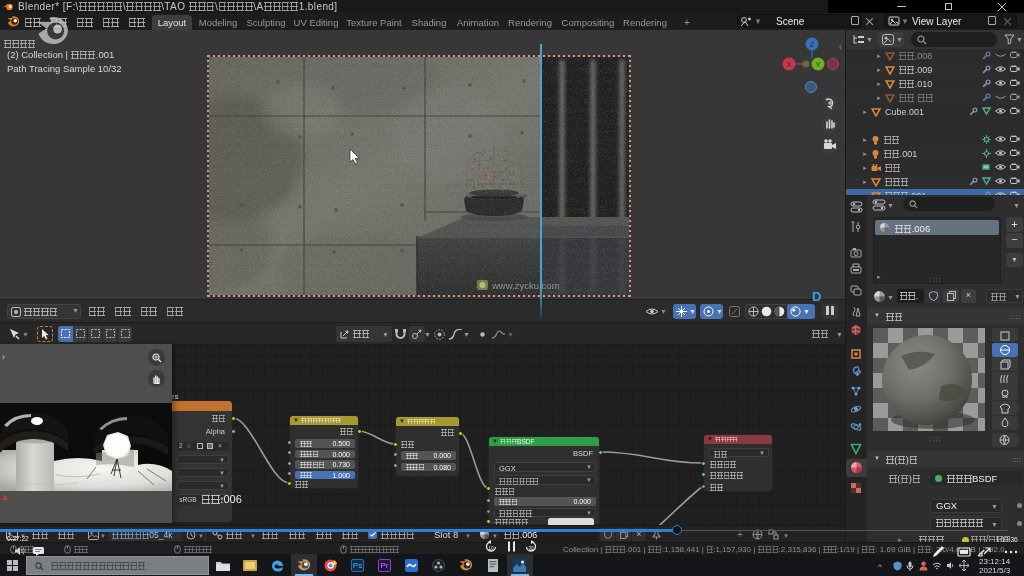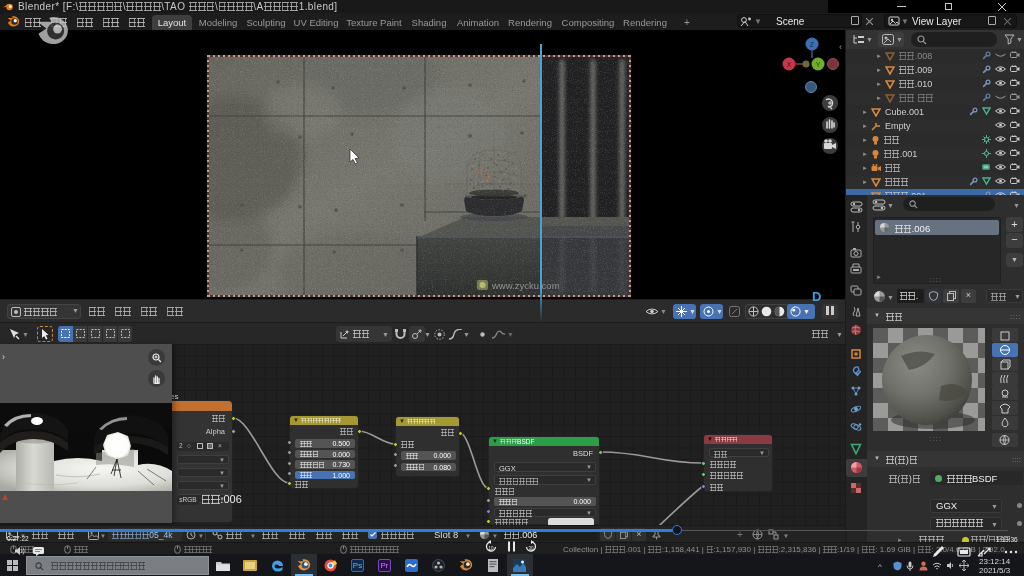--- a/index.html
+++ b/index.html
@@ -73,20 +73,25 @@
         <rect x="1" y="1" width="10" height="8" rx="1" fill="none" stroke="#ccc"></rect>
         <circle cx="4" cy="4" r="1.2" fill="#ccc"></circle>
         <path d="M2 8 L5 5 L7.5 7.5 L9 6 L10.5 8" stroke="#ccc" fill="none"></path>
       </svg>
       <span class="a" style="left:901px;top:4px;color:#777;font-size:8px">▼</span>
       <span class="a" style="left:912px;top:3px;font-size:10px;color:#e8e8e8">View Layer</span>
       <span class="a" style="left:988px;top:3px;width:8px;height:9px;border:1px solid #aaa;border-radius:1px"></span>
       <svg class="a" style="left:1004px;top:5px" width="7" height="7" viewBox="0 0 8 8">
         <path d="M0 0 L8 8 M8 0 L0 8" stroke="#666" stroke-width="1.2"></path>
       </svg>
+    </div>
+    <div class="a" style="left:0;top:30px;width:845px;height:269px;background:#373737;overflow:hidden">
+      <div class="a" style="left:4px;top:9px;font-size:9px;color:#d8d8d8"><i class="z"></i><i class="z"></i><i class="z"></i><i class="z"></i></div>
+      <div class="a" style="left:7px;top:19px;font-size:9.5px;color:#d8d8d8">(2) Collection | <i class="z"></i><i class="z"></i><i class="z"></i>.001</div>
+      <div class="a" style="left:7px;top:33px;font-size:9.5px;color:#d8d8d8">Path Tracing Sample 10/32</div>
     </div>
     <svg class="a" style="left:208px;top:56px" width="422" height="240" viewBox="0 0 422 240">
 <defs>
 <filter id="n1" color-interpolation-filters="sRGB" x="0" y="0" width="100%" height="100%">
           <feTurbulence type="fractalNoise" baseFrequency="0.8" numOctaves="2" seed="7" stitchTiles="stitch"></feTurbulence>
           <feColorMatrix type="matrix" values="0 0 0 0 0.45, 0 0 0 0 0.45, 0 0 0 0 0.44, 1.1 0 0 0 -0.1"></feColorMatrix>
         </filter>
 <filter id="nW" color-interpolation-filters="sRGB" x="0" y="0" width="100%" height="100%">
           <feTurbulence type="fractalNoise" baseFrequency="0.9" numOctaves="2" seed="11" stitchTiles="stitch"></feTurbulence>
           <feColorMatrix type="matrix" values="0 0 0 0 0.82, 0 0 0 0 0.82, 0 0 0 0 0.78, 1.6 0 0 0 -0.85"></feColorMatrix>
@@ -740,39 +745,20 @@
             <circle cx="5.5" cy="4" r="1.5" fill="#c8c8c8"></circle>
           </svg></span>
         <span style="margin-left:4px"><svg width="10" height="8" viewBox="0 0 10 8">
             <rect x="0.5" y="1.5" width="6.5" height="5" rx="1" fill="none" stroke="#c8c8c8"></rect>
             <path d="M7 3.5 L9.5 2 L9.5 6 L7 4.5" fill="#c8c8c8"></path>
             <circle cx="2.5" cy="1" r="0.8" fill="#c8c8c8"></circle>
             <circle cx="5" cy="1" r="0.8" fill="#c8c8c8"></circle>
           </svg></span>
         <span style="width:5px"></span>
       </div>
-      <div class="row a" style="left:0;top:89px;width:179px;height:14px;background:#2d2d2d;padding-left:16px;font-size:9px;color:#cfcfcf">
-        <span style="color:#909090;font-size:6px;margin-right:3px">►</span>
-        <svg width="10" height="9" viewBox="0 0 10 9" style="margin-right:4px">
-          <path d="M1 8 L5 4 M5 4 L5 1 M5 4 L9 4" stroke="#d7873c" stroke-width="1.6"></path>
-        </svg>
-        <span>Empty</span>
-        <span style="flex:1"></span>
-        <span style="margin-left:4px"><svg width="11" height="8" viewBox="0 0 11 8">
-            <path d="M0.5 4 Q5.5 -0.5 10.5 4 Q5.5 8.5 0.5 4" fill="none" stroke="#c8c8c8"></path>
-            <circle cx="5.5" cy="4" r="1.5" fill="#c8c8c8"></circle>
-          </svg></span>
-        <span style="margin-left:4px"><svg width="10" height="8" viewBox="0 0 10 8">
-            <rect x="0.5" y="1.5" width="6.5" height="5" rx="1" fill="none" stroke="#c8c8c8"></rect>
-            <path d="M7 3.5 L9.5 2 L9.5 6 L7 4.5" fill="#c8c8c8"></path>
-            <circle cx="2.5" cy="1" r="0.8" fill="#c8c8c8"></circle>
-            <circle cx="5" cy="1" r="0.8" fill="#c8c8c8"></circle>
-          </svg></span>
-        <span style="width:5px"></span>
-      </div>
       <div class="row a" style="left:0;top:103px;width:179px;height:14px;padding-left:16px;font-size:9px;color:#cfcfcf">
         <span style="color:#909090;font-size:6px;margin-right:3px">►</span>
         <svg width="9" height="10" viewBox="0 0 9 10" style="margin-right:4px">
           <circle cx="4.5" cy="4" r="3" fill="#d7873c"></circle>
           <rect x="3" y="7" width="3" height="2.5" fill="#d7873c"></rect>
         </svg>
         <span><i class="z"></i><i class="z"></i></span>
         <span style="flex:1"></span>
         <span style="margin-left:4px"><svg width="9" height="9" viewBox="0 0 9 9">
             <circle cx="4.5" cy="4.5" r="2" fill="none" stroke="#4fb08a" stroke-width="1.2"></circle>

